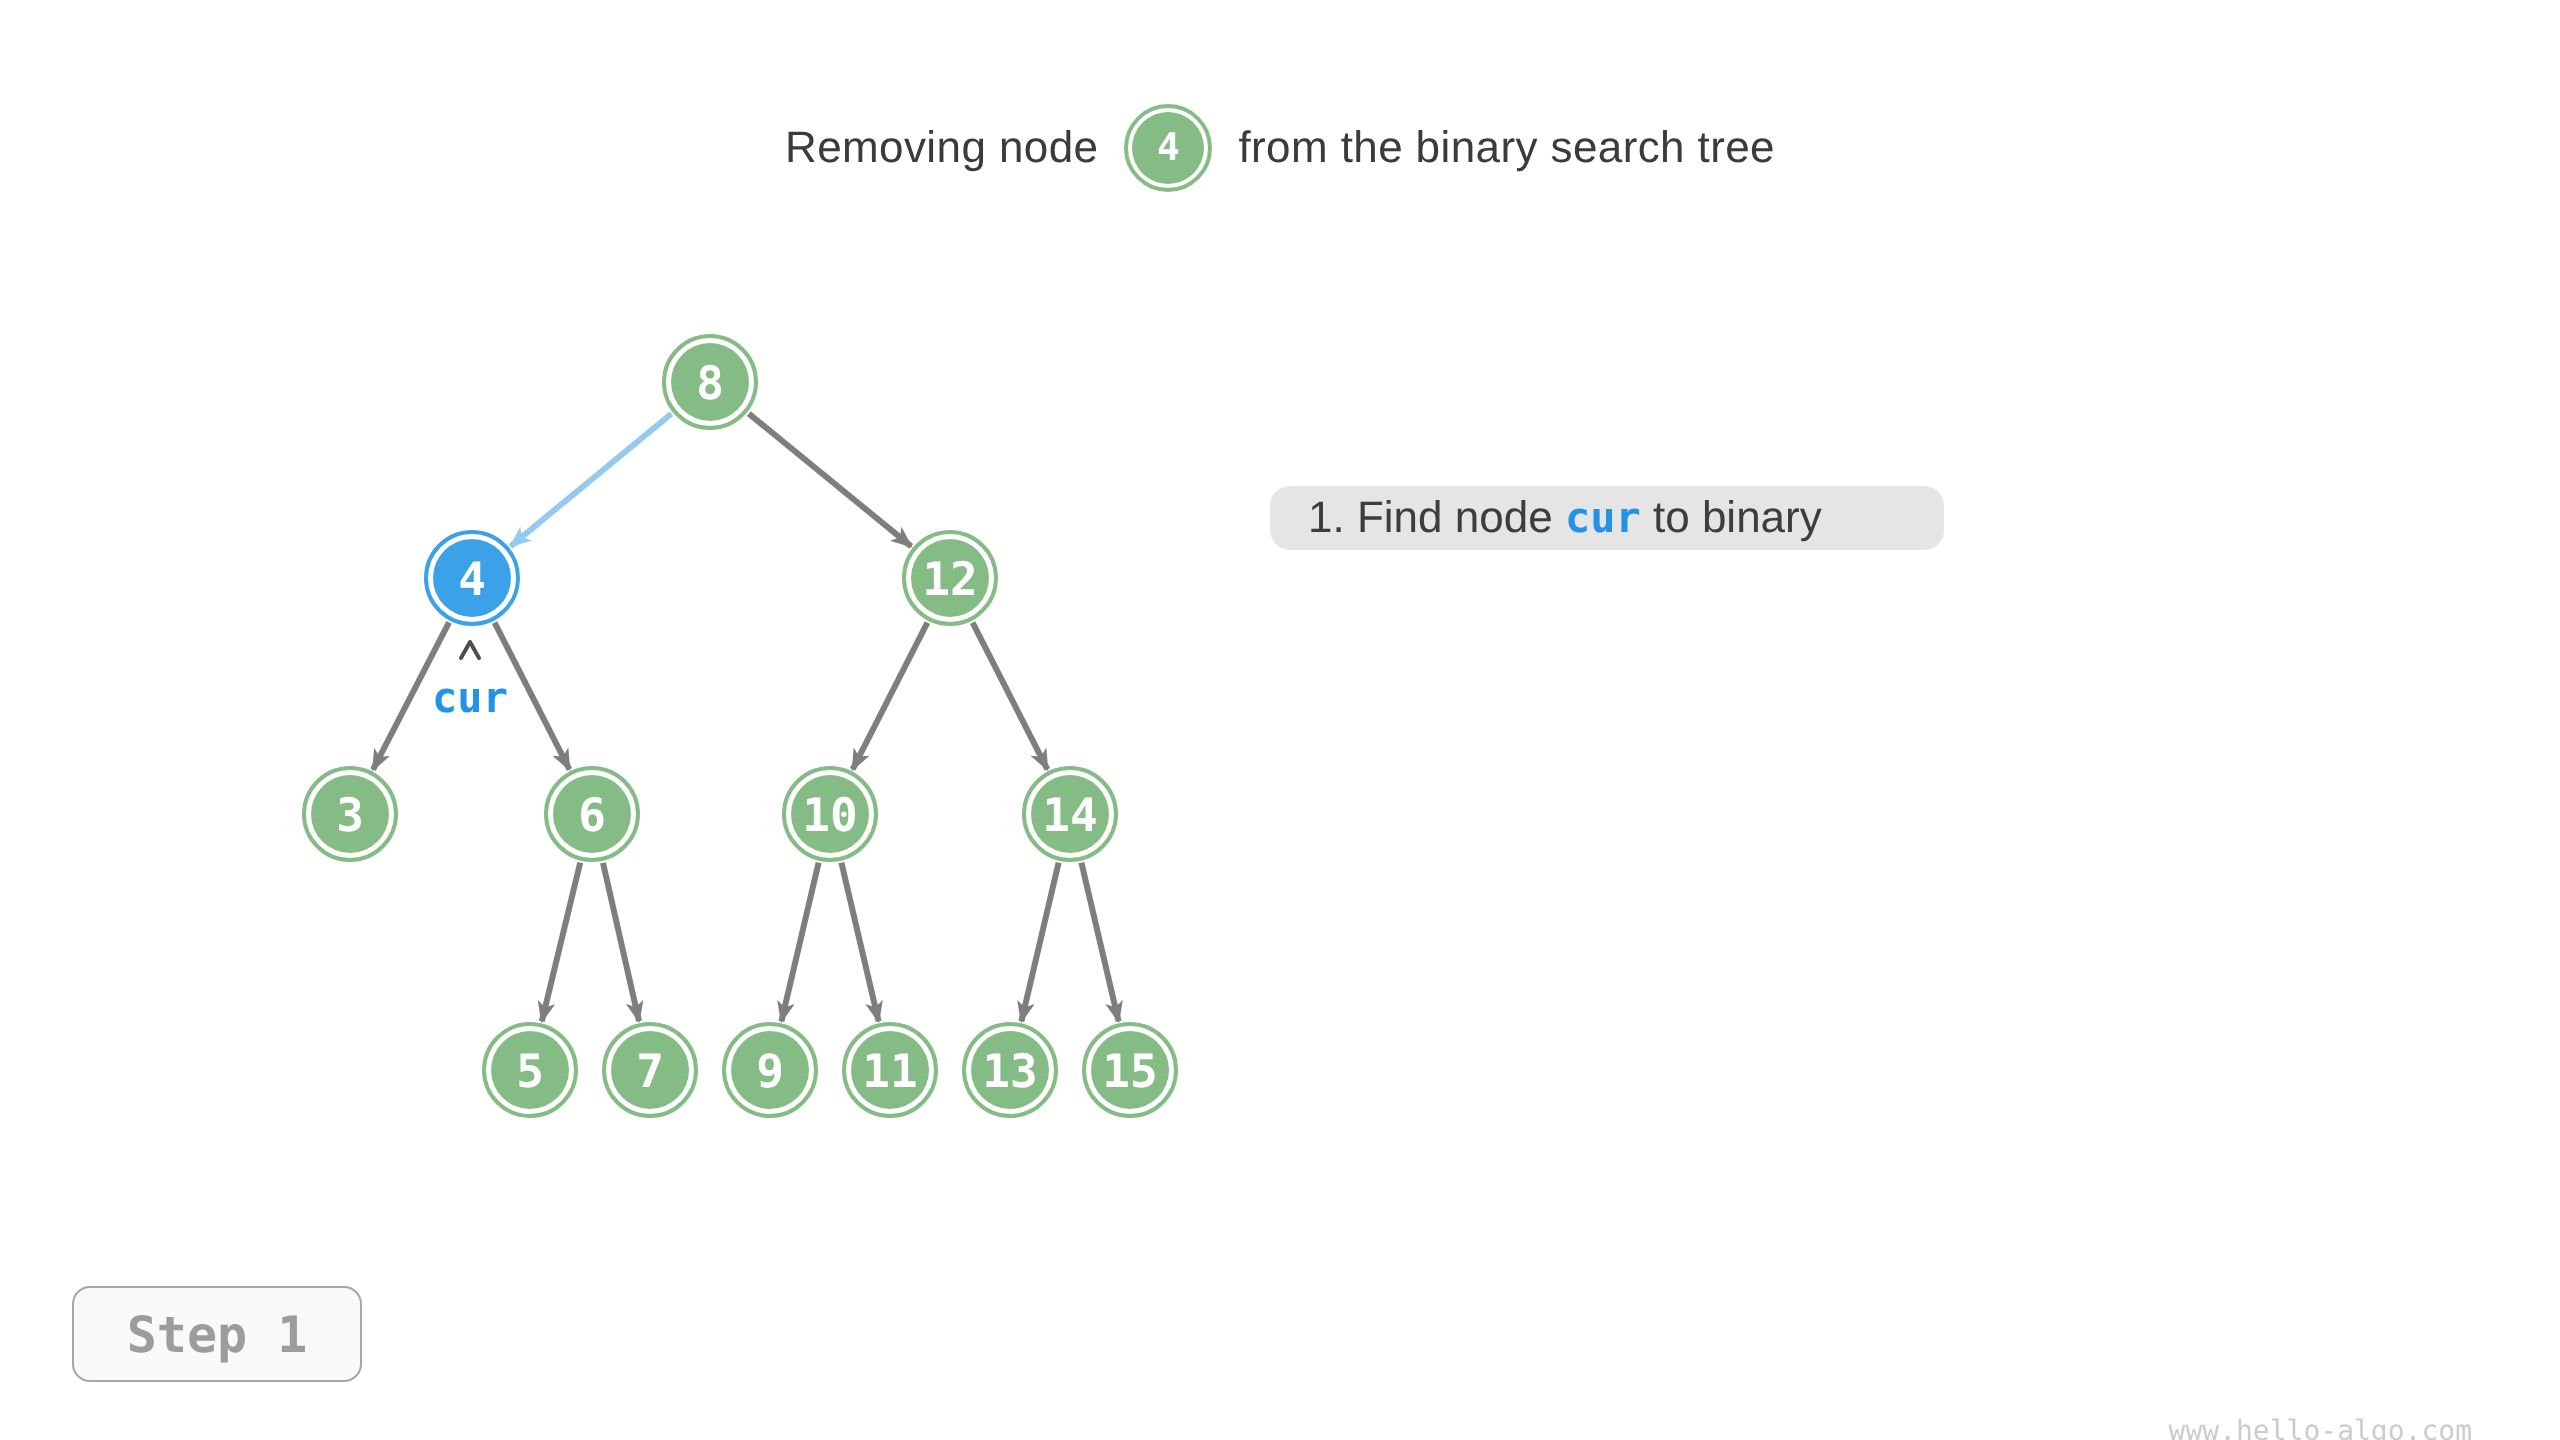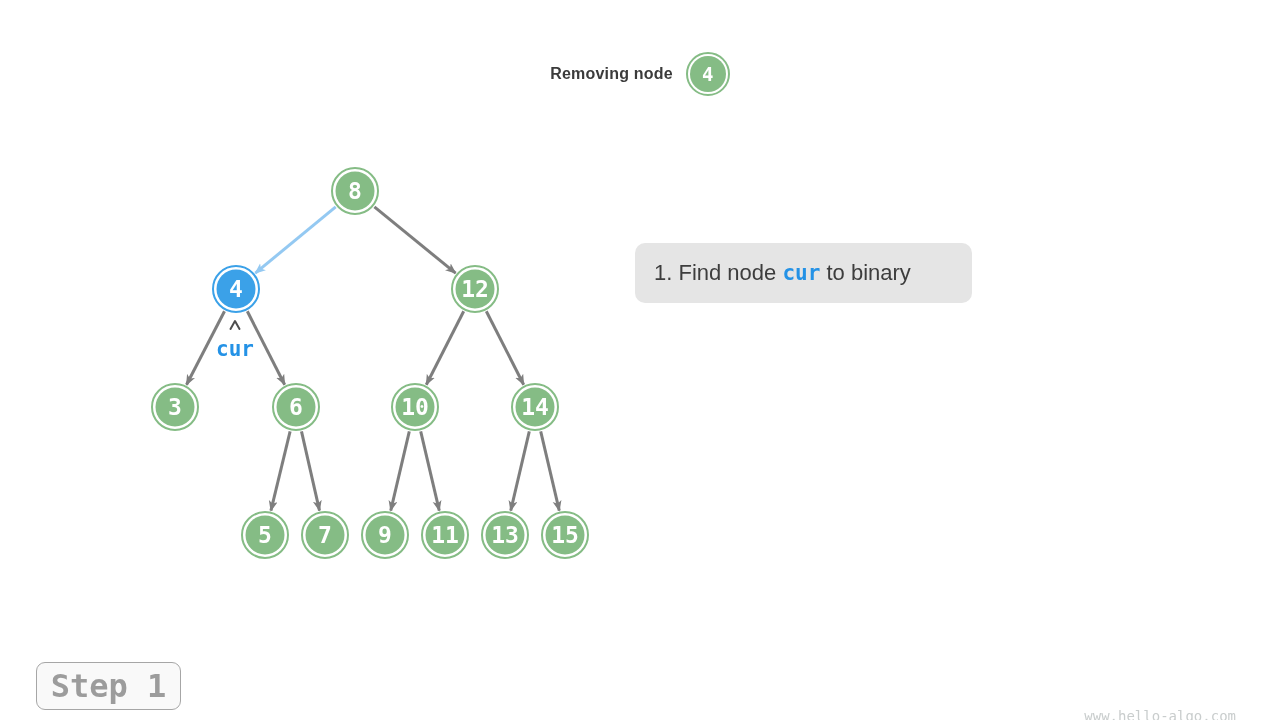--- a/index.html
+++ b/index.html
@@ -21,22 +21,22 @@
     left: 0;
     right: 0;
     top: 50px;
     height: 48px;
     display: flex;
     align-items: center;
     justify-content: center;
     gap: 13px;
   }
   .title-text {
-    font-size: 16px;
-    font-weight: bold;
+    font-size: 22px;
+    font-weight: normal;
     color: var(--title-text);
     letter-spacing: 0.2px;
   }
   .title-node {
     width: 36px;
     height: 36px;
     padding: 2px;
     border: 2px solid var(--node-green);
     border-radius: 50%;
     background: #ffffff;
@@ -102,21 +102,21 @@
     stroke-linecap: round;
     stroke-linejoin: round;
   }
 
   
   .annotation {
     position: absolute;
     left: 635px;
     top: 243px;
     width: 337px;
-    height: 60px;
+    height: 32px;
     background: var(--annotation-bg);
     border-radius: 10px;
     display: flex;
     align-items: center;
     padding-left: 19px;
     box-sizing: border-box;
     font-size: 22px;
     color: var(--annotation-text);
     white-space: pre;
   }
@@ -124,33 +124,33 @@
     font-family: "DejaVu Sans Mono", monospace;
     font-weight: bold;
     font-size: 21px;
     color: var(--cur-blue);
   }
 
   
   .step-box {
     position: absolute;
     left: 36px;
-    top: 662px;
+    top: 643px;
     width: 145px;
     height: 48px;
     border: 1.5px solid var(--step-border);
     border-radius: 9px;
     background: var(--step-bg);
     box-sizing: border-box;
     display: flex;
     align-items: center;
     justify-content: center;
     font-family: "DejaVu Sans Mono", monospace;
     font-weight: bold;
-    font-size: 32px;
+    font-size: 25px;
     color: var(--step-text);
   }
 
   
   .watermark {
     position: absolute;
     right: 44px;
     top: 708px;
     font-family: "DejaVu Sans Mono", monospace;
     font-size: 14px;
@@ -160,20 +160,21 @@
 </head>
 <body>
 
 <div class="canvas">
 
   <div class="title-row">
     <span class="title-text">Removing node</span>
     <span class="title-node">
       <span class="title-node-inner">4</span>
     </span>
+    <span class="title-text">from the binary search tree</span>
   </div>
 
   <svg class="tree" width="1280" height="720" viewBox="0 0 1280 720">
     <defs>
       <marker id="arrow-gray" markerWidth="12" markerHeight="10" refX="10" refY="4.5" orient="auto" markerUnits="userSpaceOnUse">
         <path class="arrow-gray-fill" d="M0,0 L11,4.5 L0,9 L2.8,4.5 Z"></path>
       </marker>
       <marker id="arrow-blue" markerWidth="12" markerHeight="10" refX="10" refY="4.5" orient="auto" markerUnits="userSpaceOnUse">
         <path class="arrow-blue-fill" d="M0,0 L11,4.5 L0,9 L2.8,4.5 Z"></path>
       </marker>

